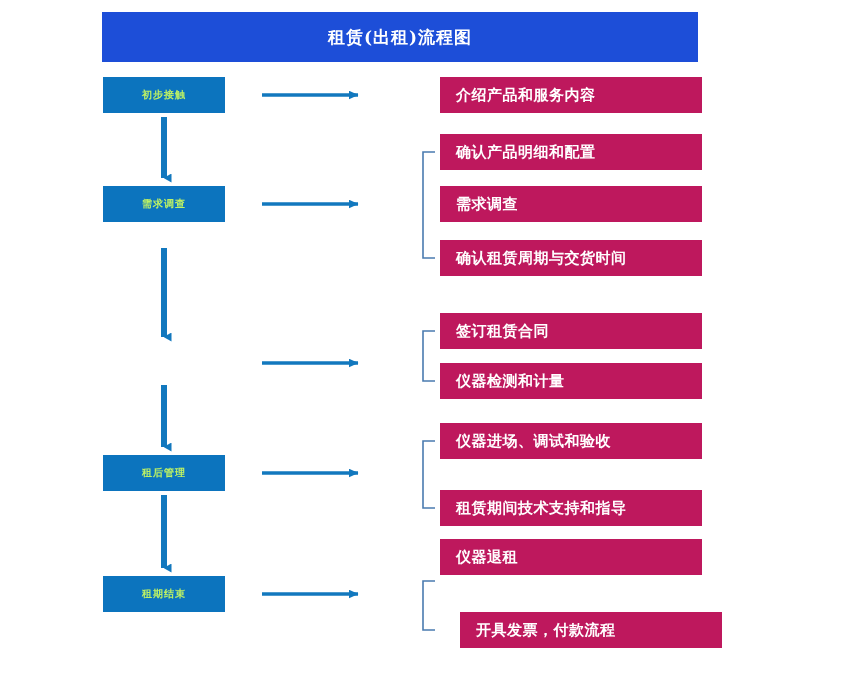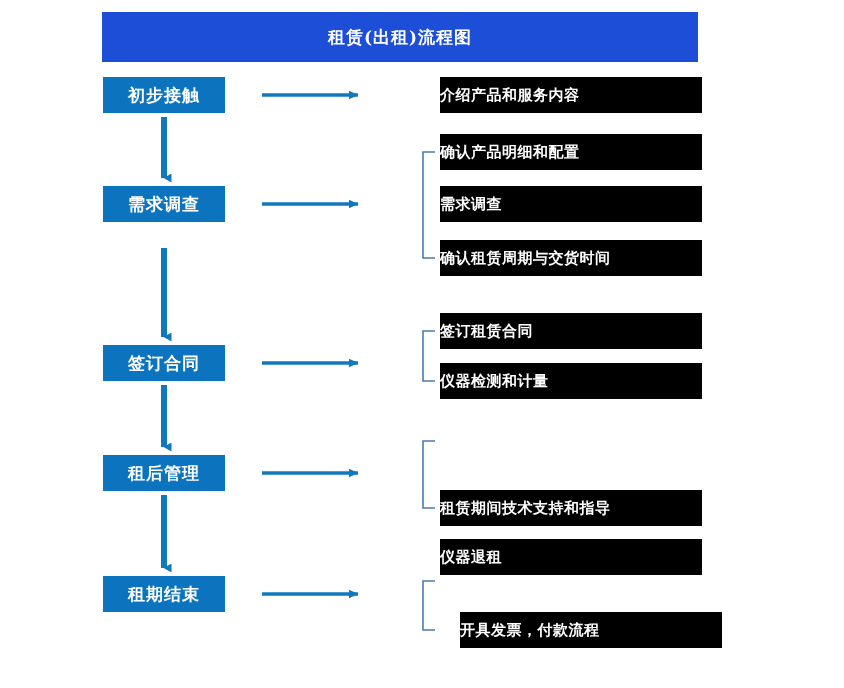--- a/index.html
+++ b/index.html
@@ -38,40 +38,41 @@
     font-weight: bold;
     letter-spacing: 1px;
   }
 
   
   .stage-box {
     position: absolute;
     width: 122px;
     height: 36px;
     background: #0C74BE;
-    color: #ffffff;
+    color: #bef264;
     display: flex;
     align-items: center;
     justify-content: center;
-    font-size: 17px;
+    font-size: 10px;
     font-weight: bold;
     letter-spacing: 1px;
   }
 
   
   .detail-box {
     position: absolute;
     left: 440px;
     width: 262px;
     height: 36px;
-    background: #000000;
+    background: #be185d;
     color: #ffffff;
     display: flex;
     align-items: center;
     justify-content: flex-start;
+    padding-left: 16px;
     box-sizing: border-box;
     font-size: 15px;
     font-weight: bold;
     letter-spacing: 0.5px;
   }
   .svg-layer {
     position: absolute;
     left: 0; top: 0;
     width: 844px;
     height: 688px;
@@ -117,23 +118,20 @@
       <path d="M435,581 L423,581 L423,630 L435,630"></path>
     </g>
   </svg>
 
   <div class="stage-box" style="left:103px; top:77px;">
     <span>初步接触</span>
   </div>
   <div class="stage-box" style="left:103px; top:186px;">
     <span>需求调查</span>
   </div>
-  <div class="stage-box" style="left:103px; top:345px;">
-    <span>签订合同</span>
-  </div>
   <div class="stage-box" style="left:103px; top:455px;">
     <span>租后管理</span>
   </div>
   <div class="stage-box" style="left:103px; top:576px;">
     <span>租期结束</span>
   </div>
 
   <div class="detail-box" style="top:77px;">
     <span>介绍产品和服务内容</span>
   </div>
@@ -145,20 +143,23 @@
   </div>
   <div class="detail-box" style="top:240px;text-align:right;">
     <span>确认租赁周期与交货时间</span>
   </div>
   <div class="detail-box" style="top:313px;">
     <span>签订租赁合同</span>
   </div>
   <div class="detail-box" style="top:363px;">
     <span>仪器检测和计量</span>
   </div>
+  <div class="detail-box" style="top:423px;">
+    <span>仪器进场、调试和验收</span>
+  </div>
   <div class="detail-box" style="top:490px;">
     <span>租赁期间技术支持和指导</span>
   </div>
   <div class="detail-box" style="top:539px;">
     <span>仪器退租</span>
   </div>
   <div class="detail-box" style="top:612px;margin-left:20px;">
     <span>开具发票，付款流程</span>
   </div>
 

